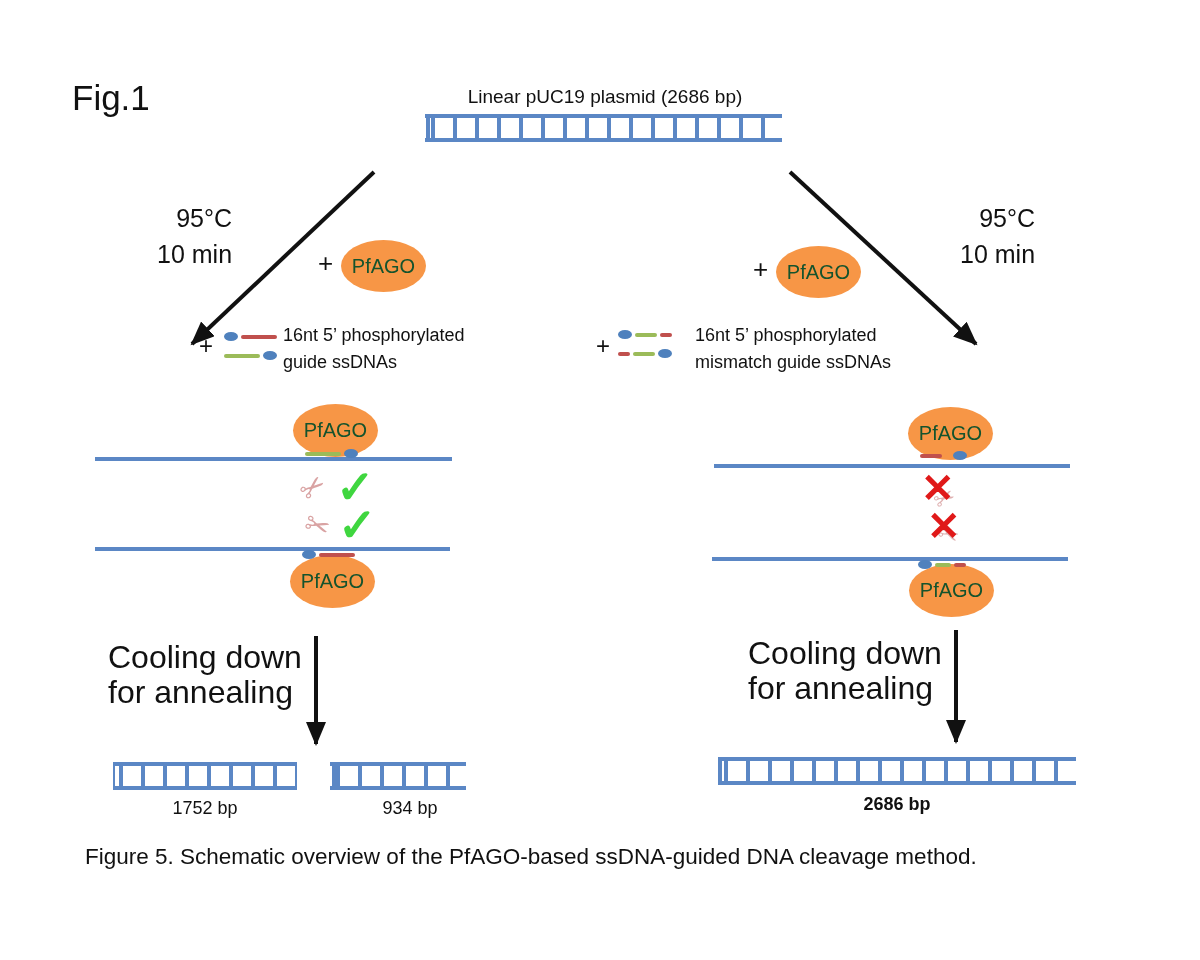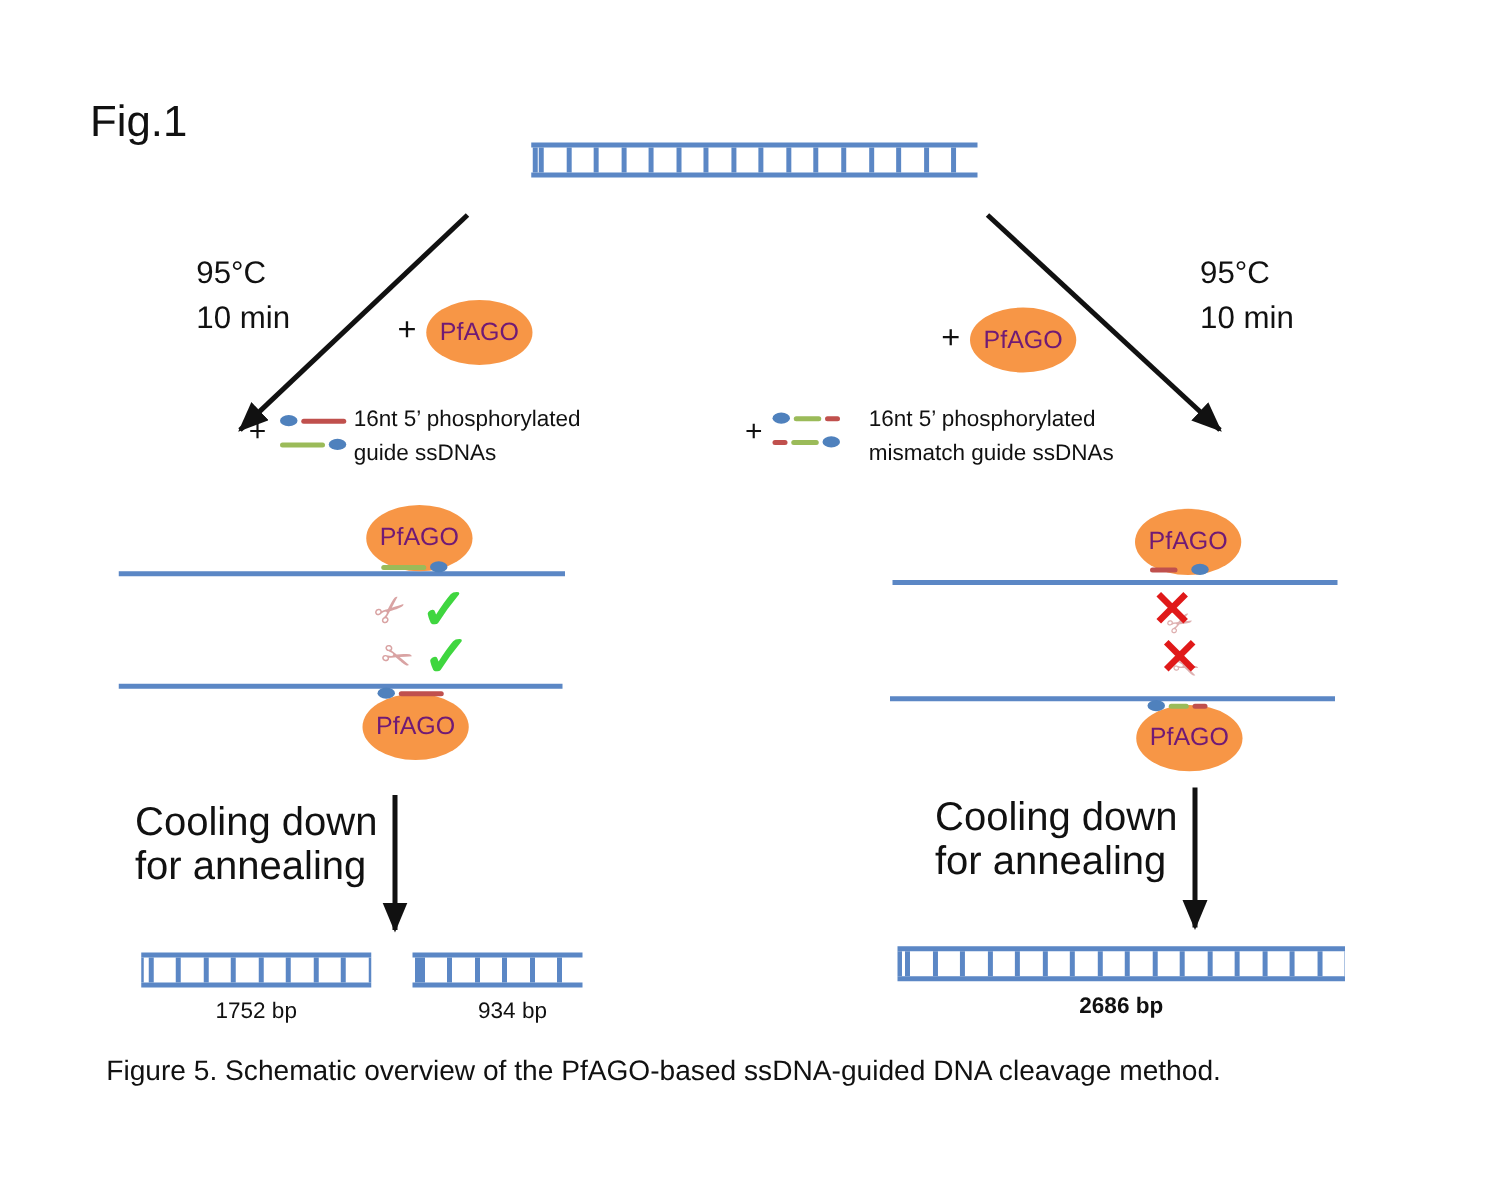--- a/index.html
+++ b/index.html
@@ -36,35 +36,35 @@
   .frag2-ladder{ left:330px; top:762px; width:136px; height:28px; }
   .product-right-ladder{ left:718px; top:757px; width:358px; height:28px; }
 
   .bp-label{ text-align:center; font-size:18px; }
   .frag1-label{ left:113px; top:798px; width:184px; }
   .frag2-label{ left:342px; top:798px; width:136px; }
   .product-right-label{ left:718px; top:794px; width:358px;font-weight:bold; }
 
   .arrow-layer{ left:0; top:0; width:1200px; height:960px; pointer-events:none; }
 
-  .cond{ font-size:25px; line-height:36px; }
+  .cond{ font-size:25px; line-height:36px;text-align:right; }
   .cond-left{ left:157px; top:200px; }
   .cond-right{ left:960px; top:200px; }
 
   .plus{ font-size:26px; }
   .plus-pfago-left{ left:318px; top:248px; }
   .plus-pfago-right{ left:753px; top:254px; }
   .plus-guides-left{ left:199px; top:332px; font-size:24px; }
   .plus-guides-right{ left:596px; top:332px; font-size:24px; }
 
   .pfago{
     background:var(--pfago-orange);
     border-radius:50%;
     display:flex; align-items:center; justify-content:center;
-    font-size:20px; color:#701a75;
+    font-size:20px; color:#14532d;
   }
   .pfago-mix-left{ left:341px; top:240px; width:85px; height:52px; }
   .pfago-mix-right{ left:776px; top:246px; width:85px; height:52px; }
   .pfago-left-top{ left:293px; top:404px; width:85px; height:53px; z-index:2; }
   .pfago-left-bottom{ left:290px; top:555px; width:85px; height:53px; z-index:2; }
   .pfago-right-top{ left:908px; top:407px; width:85px; height:53px; z-index:2; }
   .pfago-right-bottom{ left:909px; top:564px; width:85px; height:53px; z-index:2; }
 
   .guide{ display:flex; align-items:center; gap:3px; }
   .guide .dot{ width:14px; height:9px; border-radius:50%; background:var(--guide-blue); flex:0 0 auto; }
@@ -112,20 +112,21 @@
 
   .caption{ left:85px; top:844px; width:1045px; font-size:22.5px; }
 </style>
 </head>
 <body>
 
 <div class="canvas">
 
   <div class="abs fig-label">Fig.1</div>
 
+  <div class="abs plasmid-label">Linear pUC19 plasmid (2686 bp)</div>
   <div class="abs ladder plasmid-ladder"></div>
 
   <svg class="abs arrow-layer" width="1200" height="960" viewBox="0 0 1200 960">
     <defs>
       <marker id="arrowhead" markerWidth="7" markerHeight="6" refX="5.5" refY="2.5" orient="auto" markerUnits="strokeWidth">
         <polygon points="0 0, 6 2.5, 0 5" fill="#111111"></polygon>
       </marker>
     </defs>
     <line x1="374" y1="172" x2="192" y2="344" stroke="#111111" stroke-width="4" marker-end="url(#arrowhead)"></line>
     <line x1="790" y1="172" x2="976" y2="344" stroke="#111111" stroke-width="4" marker-end="url(#arrowhead)"></line>

